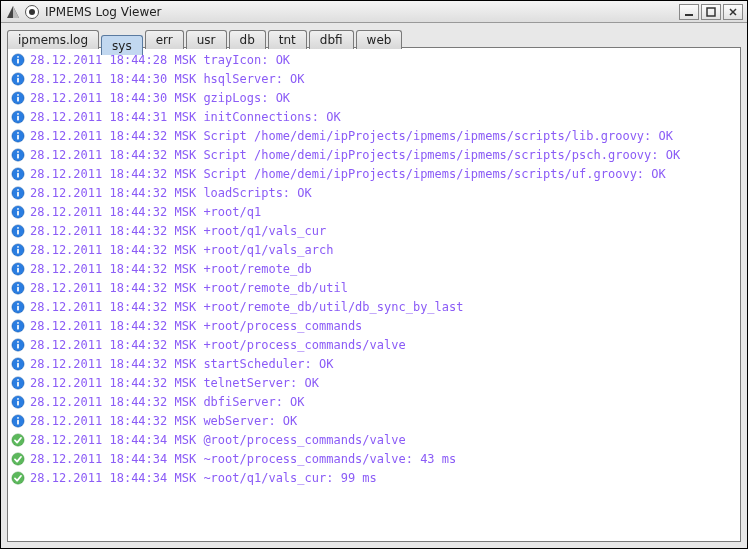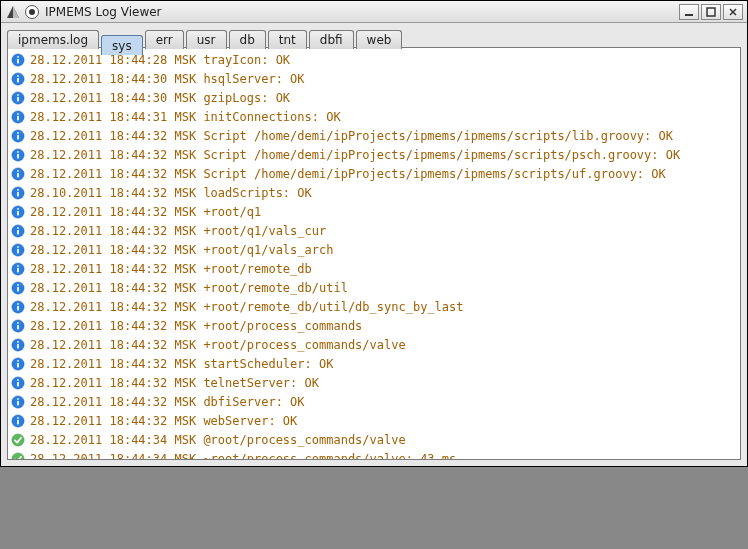--- a/index.html
+++ b/index.html
@@ -6,21 +6,21 @@
   body {
     margin: 0;
     font-family: "DejaVu Sans", "Liberation Sans", Arial, sans-serif;
     background: #888;
     width: 748px;
     height: 549px;
     overflow: hidden;
   }
   .window {
     width: 748px;
-    height: 467px;
+    height: 549px;
     background: #e8e8e8;
     border: 1px solid #000;
     display: flex;
     flex-direction: column;
   }
   .titlebar {
     height: 22px;
     background: linear-gradient(to bottom, #f5f5f5, #dedede);
     border-bottom: 1px solid #999;
     display: flex;
@@ -94,21 +94,21 @@
     flex:1;
     overflow:hidden;
     display:flex;
   }
   .log-area{
     flex:1;
     overflow-y:scroll;
     overflow-x:hidden;
     font-family:"DejaVu Sans Mono","Liberation Mono","Courier New",monospace;
     font-size:12px;
-    color:#a16207;
+    color:#8b5cf6;
     padding:2px 0;
   }
   .log-row{
     display:flex;
     align-items:center;
     height:19px;
     padding:0 2px;
     white-space:nowrap;
   }
   .log-row .icon{
@@ -242,21 +242,21 @@
           <span class="text">28.12.2011 18:44:32 MSK Script /home/demi/ipProjects/ipmems/ipmems/scripts/uf.groovy: OK</span>
         </div>
         <div class="log-row">
           <span class="icon">
             <svg viewBox="0 0 16 16">
               <circle cx="8" cy="8" r="7" fill="#2a7de1" stroke="#0a4fa0" stroke-width="0.5"></circle>
               <rect x="7" y="3.5" width="2" height="2" rx="1" fill="#fff"></rect>
               <rect x="7" y="6.5" width="2" height="5.5" rx="1" fill="#fff"></rect>
             </svg>
           </span>
-          <span class="text">28.10.2011 18:44:32 MSK loadScripts: OK</span>
+          <span class="text">28.12.2011 18:44:32 MSK loadScripts: OK</span>
         </div>
         <div class="log-row">
           <span class="icon">
             <svg viewBox="0 0 16 16">
               <circle cx="8" cy="8" r="7" fill="#2a7de1" stroke="#0a4fa0" stroke-width="0.5"></circle>
               <rect x="7" y="3.5" width="2" height="2" rx="1" fill="#fff"></rect>
               <rect x="7" y="6.5" width="2" height="5.5" rx="1" fill="#fff"></rect>
             </svg>
           </span>
           <span class="text">28.12.2011 18:44:32 MSK +root/q1</span>

